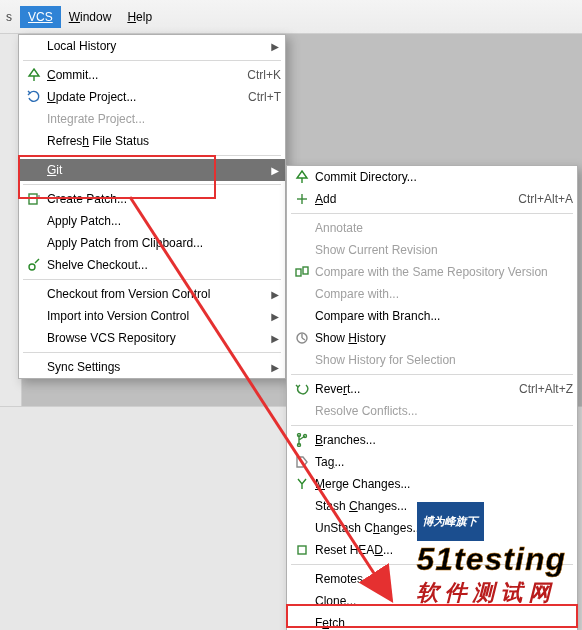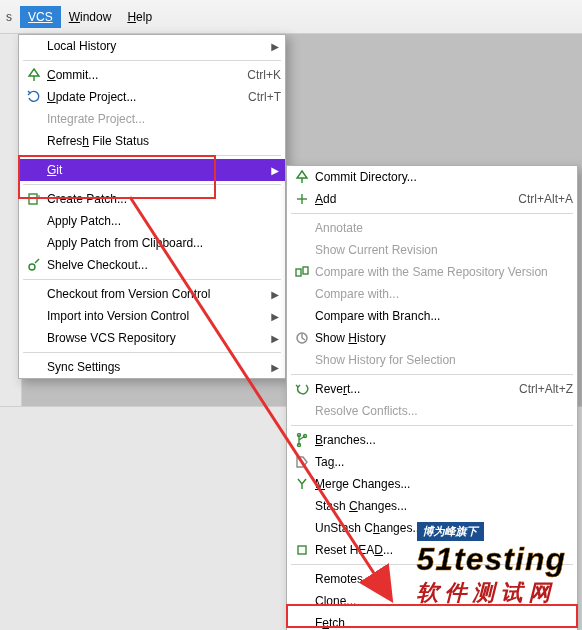--- a/index.html
+++ b/index.html
@@ -29,21 +29,21 @@
   }
   .menu .row {
     display:flex; align-items:center; height:22px;
     padding: 0 4px 0 6px; color:#000; white-space:nowrap;
     position: relative;
   }
   .menu .row .ico { width:18px; height:16px; display:flex; align-items:center; justify-content:center; margin-right:4px; flex:0 0 18px; }
   .menu .row .lbl { flex:1; }
   .menu .row .sc  { color:#555; margin-left:24px; }
   .menu .row .arr { position:absolute; right:6px; font-size:10px; color:#555; }
-  .menu .row.highlight { background:#6d28d9; color:#fff; }
+  .menu .row.highlight { background:#737373; color:#fff; }
   .menu .row.highlight .sc, .menu .row.highlight .arr { color:#fff; }
   .menu .row.disabled { color:#a0a0a0; }
   .menu hr { border:none; border-top:1px solid #d8d8d8; margin:3px 4px; }
 
   .menu1 { left:18px; top:34px; width:268px; }
   .menu2 { left:286px; top:165px; width:292px; }
 
   .redbox { position:absolute; border:2px solid #e53030; pointer-events:none; }
   .rb1 { left:18px; top:155px; width:198px; height:44px; }
   .rb2 { left:286px; top:604px; width:292px; height:24px; }
@@ -52,21 +52,21 @@
   .arrow-svg { position:absolute; left:0; top:0; width:582px; height:630px; pointer-events:none; }
 
   .u { text-decoration: underline; }
 
   
   .watermark {
     position:absolute; right:16px; bottom:22px; pointer-events:none;
     font-style:italic; font-weight:bold;
   }
   .watermark .logo1 {
-    display:inline-block; background:#1b4e8f; color:#fff; padding:2px 6px; font-size:11px;
+    display:inline-block; background:#1b4e8f; color:#fff; padding:12px 6px; font-size:11px;
   }
   .watermark .testing {
     display:block; font-size:32px; color:#000000; letter-spacing:1px;
     -webkit-text-stroke: .5px #b86b05;
   }
   .watermark .cn {
     display:block; font-size:22px; color:#b91c1c; letter-spacing:6px; font-family: "SimSun","宋体",serif;
   }
 
   

